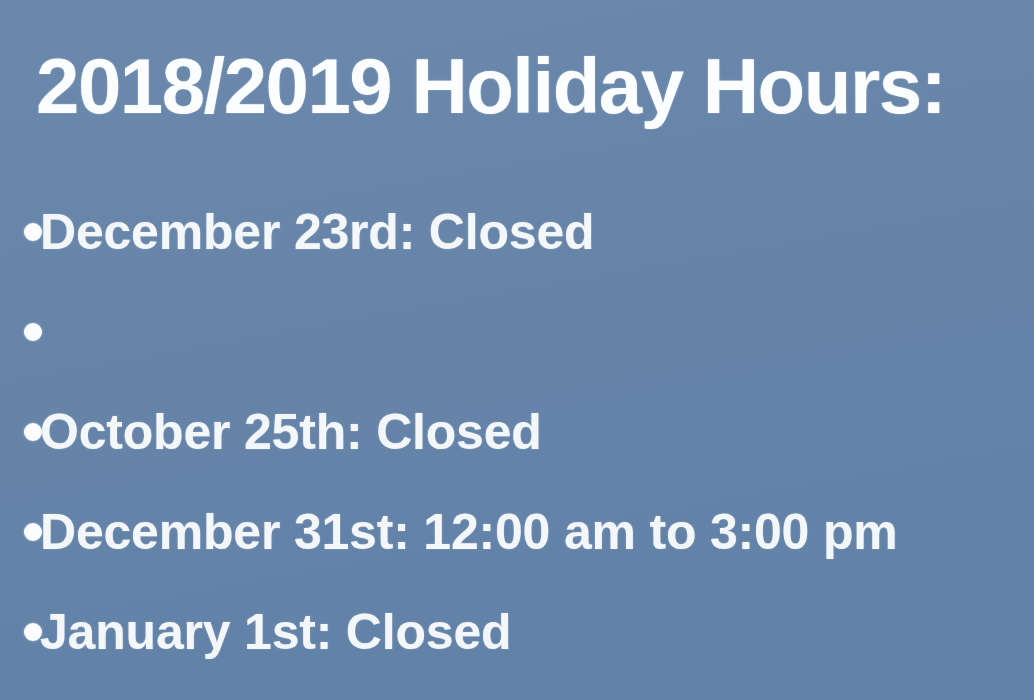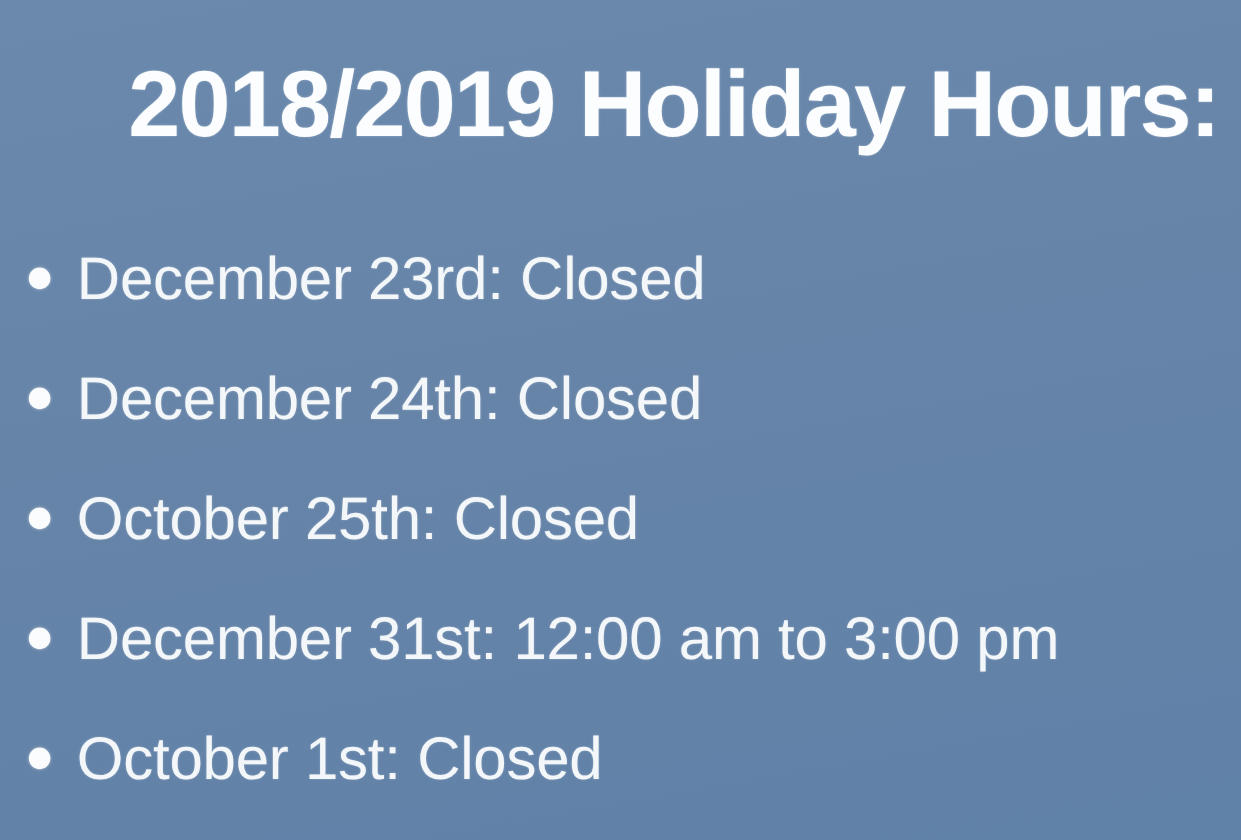--- a/index.html
+++ b/index.html
@@ -31,21 +31,20 @@
     top: 44px;
     width: 980px;
     margin: 0;
     font-size: 78px;
     line-height: 84px;
     font-weight: bold;
     letter-spacing: -1.5px;
     color: #fbfdfe;
     white-space: nowrap;
     text-shadow: 0 0 2px rgba(255, 255, 255, 0.35);
-    text-align: right;
   }
 
   #hours-list {
     position: absolute;
     left: 0;
     top: 182px;
     width: 1034px;
     margin: 0;
     padding: 0;
     list-style: none;
@@ -65,24 +64,24 @@
     width: 18px;
     height: 18px;
     margin-top: -9px;
     border-radius: 50%;
     background: #fafcfd;
     box-shadow: 0 0 3px rgba(255, 255, 255, 0.45);
   }
 
   .item-label {
     display: block;
-    margin-left: 64px;
+    margin-left: 40px;
     font-size: 50px;
     line-height: 58px;
-    font-weight: normal;
+    font-weight: bold;
     letter-spacing: -0.2px;
     color: #f4f7f9;
     white-space: nowrap;
     text-shadow: 0 0 2px rgba(255, 255, 255, 0.3);
   }
 </style>
 </head>
 <body>
 
 <div id="notice-card">
@@ -91,32 +90,31 @@
 
   <ul id="hours-list">
 
     <li class="hours-item">
       <span class="bullet-marker"></span>
       <span class="item-label">December 23rd: Closed</span>
     </li>
 
     <li class="hours-item">
       <span class="bullet-marker"></span>
-      <span class="item-label">December 24th: Closed</span>
     </li>
 
     <li class="hours-item">
       <span class="bullet-marker"></span>
       <span class="item-label">October 25th: Closed</span>
     </li>
 
     <li class="hours-item">
       <span class="bullet-marker"></span>
       <span class="item-label">December 31st: 12:00 am to 3:00 pm</span>
     </li>
 
     <li class="hours-item">
       <span class="bullet-marker"></span>
-      <span class="item-label">October 1st: Closed</span>
+      <span class="item-label">January 1st: Closed</span>
     </li>
 
   </ul>
 </div>
 
 </body></html>

